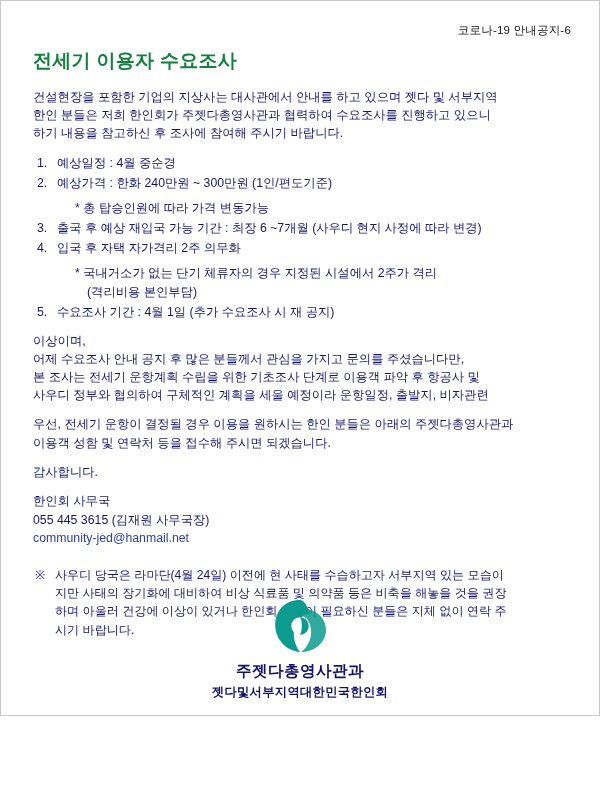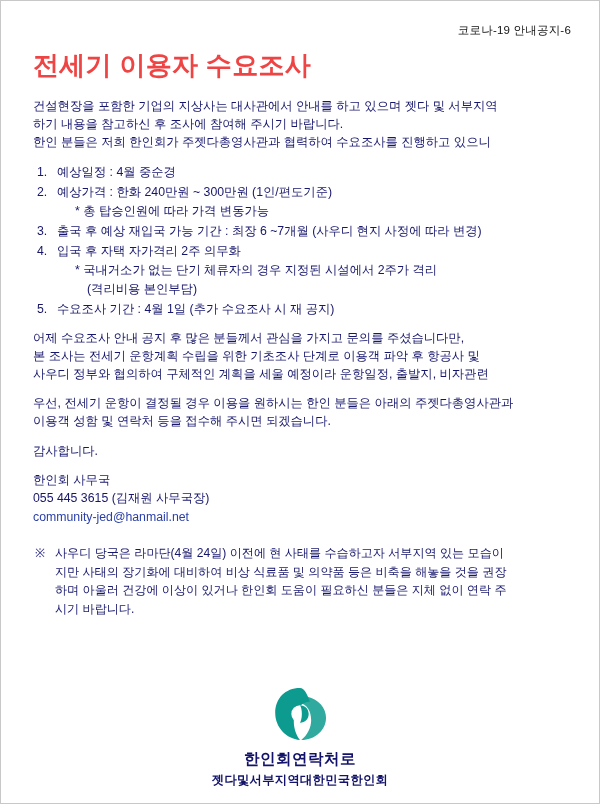--- a/index.html
+++ b/index.html
@@ -11,36 +11,36 @@
     height: 804px;
     background: #ffffff;
     font-family: "Liberation Sans", sans-serif;
     color: #1a1a1a;
     position: relative;
     overflow: hidden;
   }
   .page {
     box-sizing: border-box;
     width: 600px;
-    height: 804px;
+    height: 716px;
     border: 1px solid #c8c8c8;
     padding: 22px 28px 10px 30px;
     position: relative;
   }
   .doc-code {
     text-align: right;
     font-size: 11.5px;
     color: #111;
     letter-spacing: 0.2px;
     margin-bottom: 10px;
   }
   .doc-title {
-    font-size: 26px;
+    font-size: 19px;
     font-weight: bold;
-    color: #ef4444;
+    color: #15803d;
     margin: 4px 0 14px 2px;
     letter-spacing: 0.3px;
   }
   .para {
     font-size: 12.3px;
     line-height: 18.2px;
     color: #16166b;
     margin: 0 0 11px 2px;
   }
   .para .line {
@@ -62,20 +62,21 @@
   }
   ol.numlist > li .num {
     position: absolute;
     left: 6px;
     top: 0;
   }
   .sub {
     display: block;
     padding-left: 18px;
     white-space: nowrap;
+    margin-top: 6px;
   }
   .sub2 {
     display: block;
     padding-left: 30px;
     white-space: nowrap;
   }
   .contact {
     font-size: 12.3px;
     line-height: 18.5px;
     color: #16166b;
@@ -135,22 +136,22 @@
 
 <div class="page">
 
   <div class="doc-code">코로나-19 안내공지-6</div>
 
   <div class="doc-title">전세기 이용자 수요조사</div>
 
 
   <div class="para">
     <span class="line">건설현장을 포함한 기업의 지상사는 대사관에서 안내를 하고 있으며 젯다 및 서부지역</span>
+    <span class="line">한인 분들은 저희 한인회가 주젯다총영사관과 협력하여 수요조사를 진행하고 있으니</span>
     <span class="line">하기 내용을 참고하신 후 조사에 참여해 주시기 바랍니다.</span>
-    <span class="line">한인 분들은 저희 한인회가 주젯다총영사관과 협력하여 수요조사를 진행하고 있으니</span>
   </div>
 
   <ol class="numlist">
     <li>
       <span class="num">1.</span>
       <span>예상일정 : 4월 중순경</span>
     </li>
     <li>
       <span class="num">2.</span>
       <span>예상가격 : 한화 240만원 ~ 300만원 (1인/편도기준)</span>
@@ -166,20 +167,21 @@
       <span class="sub">* 국내거소가 없는 단기 체류자의 경우 지정된 시설에서 2주가 격리</span>
       <span class="sub2">(격리비용 본인부담)</span>
     </li>
     <li>
       <span class="num">5.</span>
       <span>수요조사 기간 : 4월 1일 (추가 수요조사 시 재 공지)</span>
     </li>
   </ol>
 
   <div class="para">
+    <span class="line">이상이며,</span>
     <span class="line">어제 수요조사 안내 공지 후 많은 분들께서 관심을 가지고 문의를 주셨습니다만,</span>
     <span class="line">본 조사는 전세기 운항계획 수립을 위한 기초조사 단계로 이용객 파악 후 항공사 및</span>
     <span class="line">사우디 정부와 협의하여 구체적인 계획을 세울 예정이라 운항일정, 출발지, 비자관련</span>
   </div>
 
   <div class="para">
     <span class="line">우선, 전세기 운항이 결정될 경우 이용을 원하시는 한인 분들은 아래의 주젯다총영사관과</span>
     <span class="line">이용객 성함 및 연락처 등을 접수해 주시면 되겠습니다.</span>
   </div>
 
@@ -199,17 +201,17 @@
     <span class="line">시기 바랍니다.</span>
   </div>
 
   <div class="footer">
     <svg class="logo" viewBox="0 0 100 100">
       <path d="M50 8 C26 8 10 25 10 48 C10 72 28 90 50 92 C44 84 40 74 40 62 C40 44 50 32 66 30 C61 17 57 8 50 8 Z" fill="#0c9b8e"></path>
       <path d="M62 22 C80 26 92 40 92 56 C92 76 74 92 52 92 C62 84 68 72 68 60 C68 46 62 34 48 32 C52 25 56 22 62 22 Z" fill="#0c9b8e" opacity="0.85"></path>
       <circle cx="50" cy="50" r="14" fill="#ffffff"></circle>
       <path d="M50 36 C58 36 64 42 64 50 C64 58 58 64 50 64 C54 58 54 42 50 36 Z" fill="#0c9b8e"></path>
     </svg>
-    <div class="org">한인회연락처로</div>
+    <div class="org">주젯다총영사관과</div>
     <div class="org2">젯다및서부지역대한민국한인회</div>
   </div>
 
 </div>
 
 </body></html>

